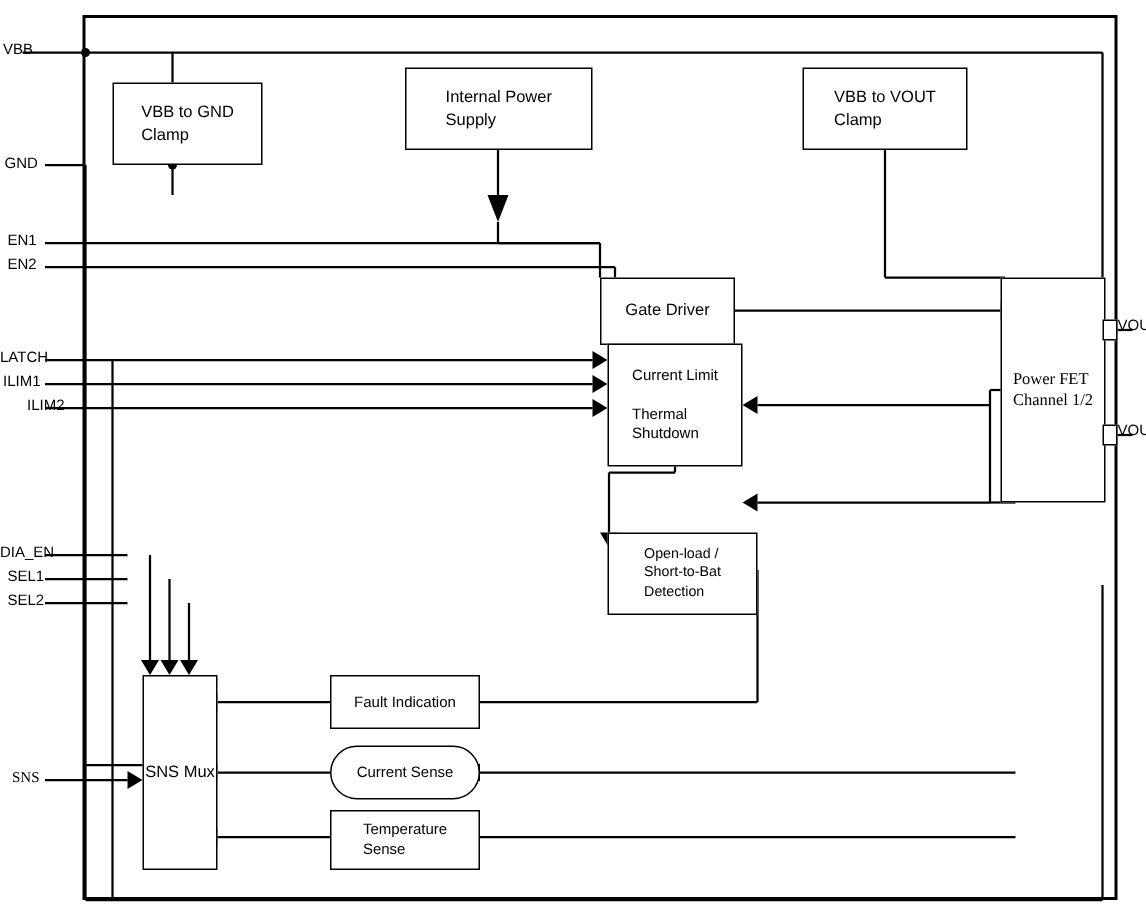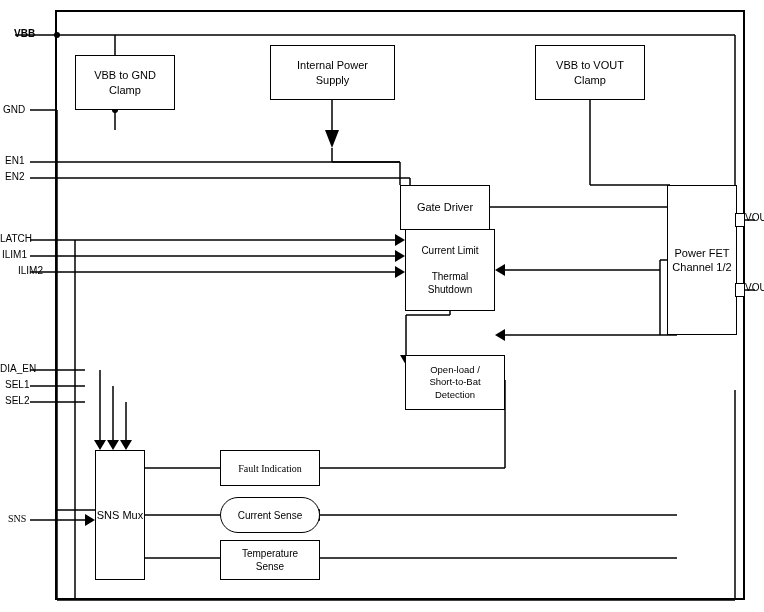--- a/index.html
+++ b/index.html
@@ -25,21 +25,20 @@
       height: 590px;
       border: 2px solid #000;
     }
     .block {
       position: absolute;
       border: 1.5px solid #000;
       background: #fff;
       display: flex;
       align-items: center;
       justify-content: center;
-      text-align: center;
       line-height: 1.3;
     }
     
     .pin-label {
       position: absolute;
       font-size: 10px;
       display: flex;
       align-items: center;
     }
     
@@ -177,21 +176,21 @@
     <line x1="450" y1="310" x2="450" y2="315" stroke="#000" stroke-width="1.5"></line>
     <line x1="450" y1="315" x2="406" y2="315" stroke="#000" stroke-width="1.5"></line>
     <line x1="406" y1="315" x2="406" y2="355" stroke="#000" stroke-width="1.5"></line>
     <polygon points="400,355 412,355 406,365" fill="#000"></polygon>
 
     <line x1="75" y1="256" x2="75" y2="395" stroke="#000" stroke-width="0"></line>
 
     <circle cx="57" cy="35" r="3" fill="#000"></circle>
   </svg>
 
-  <div class="pin-label" style="left:14px;top:28px;font-weight:bold;">
+  <div class="pin-label" style="left:2px;top:28px;">
     <span>VBB</span>
   </div>
 
   <div class="pin-label" style="left:3px;top:104px;">
     <span>GND</span>
   </div>
 
   <div class="pin-label" style="left:5px;top:155px;">
     <span>EN1</span>
   </div>
@@ -249,21 +248,21 @@
   <div class="block" style="left:535px;top:45px;width:110px;height:55px;">
     <span style="white-space:pre-line;">VBB to VOUT
 Clamp</span>
   </div>
 
   <div class="block" style="left:400px;top:185px;width:90px;height:45px;">
     <span>Gate Driver</span>
   </div>
 
   <div class="block" style="left:667px;top:185px;width:70px;height:150px;">
-    <span style="white-space:pre-line;">Power FET
+    <span style="white-space:pre-line;font-family:Liberation Serif, serif;">Power FET
 Channel 1/2</span>
   </div>
 
   <div class="block" style="left:405px;top:229px;width:90px;height:82px;">
     <span style="white-space:pre-line;font-size:10px;">Current Limit
 
 Thermal
 Shutdown</span>
   </div>
 
@@ -271,21 +270,21 @@
     <span style="white-space:pre-line;font-size:9.5px;">Open-load /
 Short-to-Bat
 Detection</span>
   </div>
 
   <div class="block" style="left:95px;top:450px;width:50px;height:130px;">
     <span style="white-space:pre-line;">SNS Mux</span>
   </div>
 
   <div class="block" style="left:220px;top:450px;width:100px;height:36px;">
-    <span style="font-size:10px;font-family:Liberation Serif, serif;">Fault Indication</span>
+    <span style="font-size:10px;">Fault Indication</span>
   </div>
 
   <div class="block" style="left:220px;top:497px;width:100px;height:36px;border-radius:18px;">
     <span style="font-size:10px;">Current Sense</span>
   </div>
 
   <div class="block" style="left:220px;top:540px;width:100px;height:40px;">
     <span style="white-space:pre-line;font-size:10px;">Temperature
 Sense</span>
   </div>

